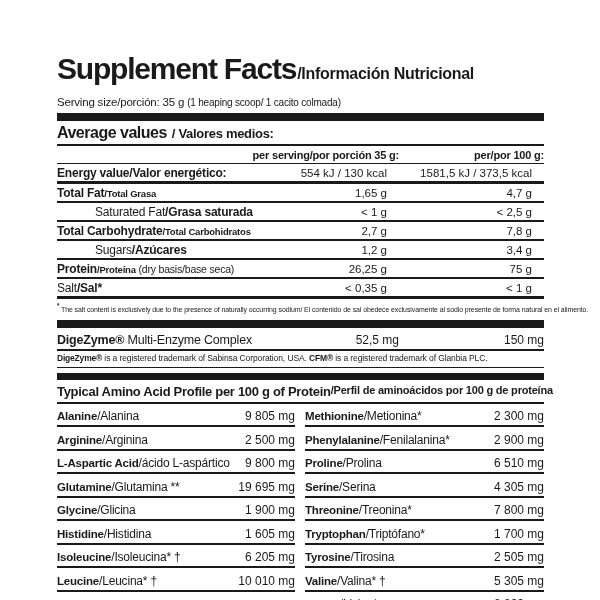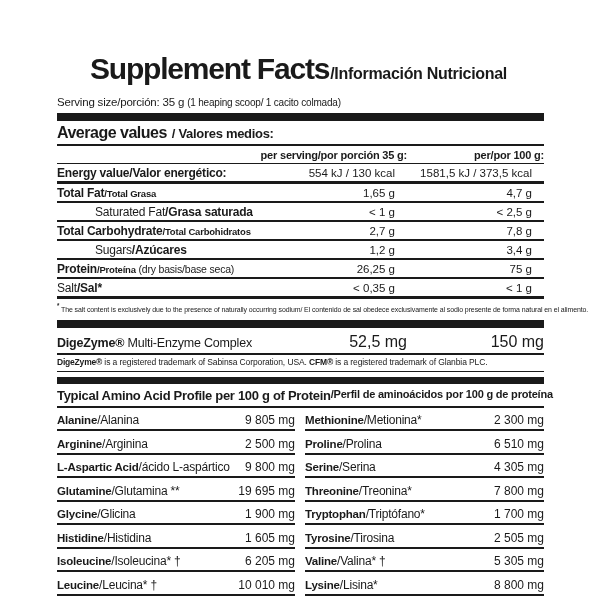--- a/index.html
+++ b/index.html
@@ -2,37 +2,37 @@
 <html><head>
 <meta charset="utf-8">
 <style>
   * { margin:0; padding:0; box-sizing:border-box; }
   html,body { width:600px; height:600px; background:#ffffff; overflow:hidden;
     font-family:"Liberation Sans", sans-serif; color:#1a1a1a; }
   .label { position:absolute; left:57px; top:52px; width:487px; }
 
   
   .title-row { display:flex; align-items:baseline; white-space:nowrap; }
-  .title-main { font-size:30px; font-weight:bold; letter-spacing:-1.2px; line-height:34px;margin-left:33px; }
+  .title-main { font-size:30px; font-weight:bold; letter-spacing:-1.2px; line-height:34px; }
   .title-sub { font-size:16px; font-weight:bold; letter-spacing:-0.3px; margin-left:1px; }
   .serving { font-size:11.5px; line-height:14px; margin:9px 0 3px 0; letter-spacing:-0.2px; }
   .serving .note { font-size:10px; }
 
   
   .bar { background:#1a1a1a; height:8px; width:100%; }
   .bar-thin7 { height:7px; }
 
   
   .avg-row { display:flex; align-items:baseline; border-bottom:2.5px solid #1a1a1a;
     padding:3px 0 2px 0; }
   .avg-en { font-size:16px; font-weight:bold; letter-spacing:-0.5px; }
   .avg-es { font-size:13px; font-weight:bold; margin-left:5px; letter-spacing:-0.3px; }
 
   
-  .grid3 { display:grid; grid-template-columns:auto 1fr 137px; align-items:baseline; }
+  .grid3 { display:grid; grid-template-columns:auto 1fr 137px; align-items:baseline;gap:8px; }
   .colhead { font-size:11px; font-weight:bold; padding:3px 0 2px 0;
     border-bottom:1.5px solid #1a1a1a; letter-spacing:-0.2px; }
   .colhead .c { text-align:right; }
 
   .nrow { font-size:12px; padding:2px 12px 1px 0; border-bottom:2px solid #1a1a1a; }
   .nrow .name { white-space:nowrap; letter-spacing:-0.2px; }
   .nrow .v1, .nrow .v2 { text-align:right; font-size:11.5px; white-space:nowrap; }
   .nrow .en { font-weight:bold; font-size:12px; }
   .nrow .es { font-weight:bold; font-size:9.5px; }
   .nrow .extra { font-weight:normal; font-size:10.5px; }
@@ -47,21 +47,21 @@
   .salt-note { padding:2px 0 3px 0; transform:scaleX(0.93); transform-origin:left; }
   .salt-note sup { font-weight:bold; font-size:6.5px; }
   .tm-note { font-size:8.5px; line-height:11px; padding:2px 0 3px 0;
     border-bottom:1.5px solid #1a1a1a; transform-origin:left; }
   .tm-note b { letter-spacing:-0.2px; }
   .bar2 { margin-top:2px; }
   .bar3 { margin-top:5px; }
 
   .digezyme { margin-top:2px; font-size:12.5px; padding:3px 0 2px 0; }
   .digezyme .name b { letter-spacing:-0.2px; }
-  .digezyme .v1, .digezyme .v2 { font-size:16px;text-align:right; }
+  .digezyme .v1, .digezyme .v2 { font-size:12px;text-align:right; }
 
   
   .amino-title { display:flex; align-items:flex-start; white-space:nowrap;
     border-bottom:2px solid #1a1a1a; padding:4px 0 3px 0; margin-top:0; }
   .amino-title .t-en { font-size:13px; font-weight:bold; letter-spacing:-0.3px; }
   .amino-title .t-es { font-size:11px; font-weight:bold; letter-spacing:-0.2px; }
   .amino-cols { display:flex; gap:10px; }
   .amino-col { flex:0 0 238px; }
   .amino-col.right { flex:1 1 auto; }
   .arow { display:flex; justify-content:space-between; align-items:baseline;
@@ -198,20 +198,24 @@
           <span class="aname"><span class="aen">Leucine</span><span class="aes">/Leucina* †</span></span>
           <span class="aval">10 010 mg</span>
         </div>
     </div>
     <div class="amino-col right">
       <div class="arow">
           <span class="aname"><span class="aen">Methionine</span><span class="aes">/Metionina*</span></span>
           <span class="aval">2 300 mg</span>
         </div>
       <div class="arow">
+          <span class="aname"><span class="aen">Phenylalanine</span><span class="aes">/Fenilalanina*</span></span>
+          <span class="aval">2 900 mg</span>
+        </div>
+      <div class="arow">
           <span class="aname"><span class="aen">Proline</span><span class="aes">/Prolina</span></span>
           <span class="aval">6 510 mg</span>
         </div>
       <div class="arow">
           <span class="aname"><span class="aen">Serine</span><span class="aes">/Serina</span></span>
           <span class="aval">4 305 mg</span>
         </div>
       <div class="arow">
           <span class="aname"><span class="aen">Threonine</span><span class="aes">/Treonina*</span></span>
           <span class="aval">7 800 mg</span>

